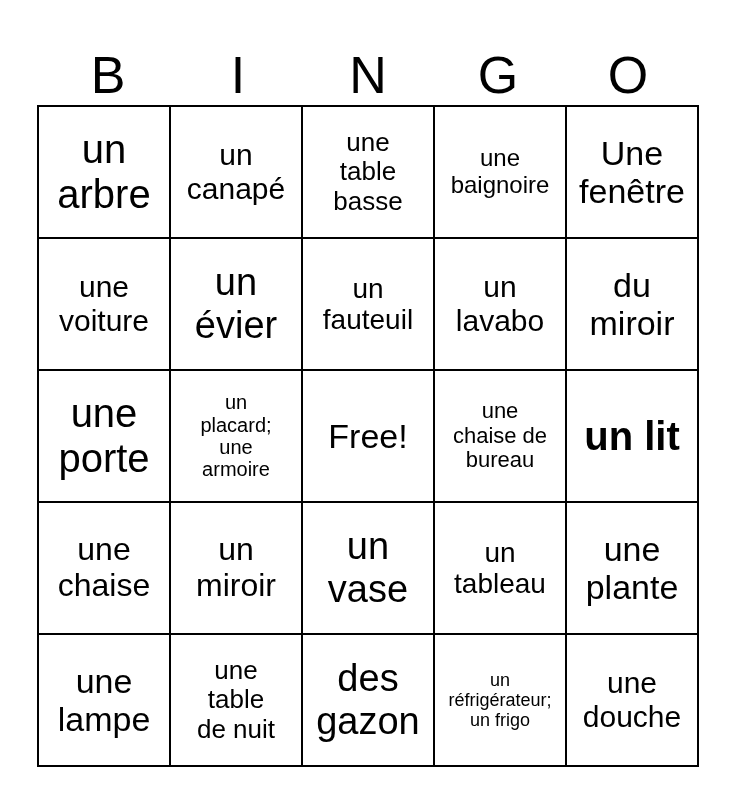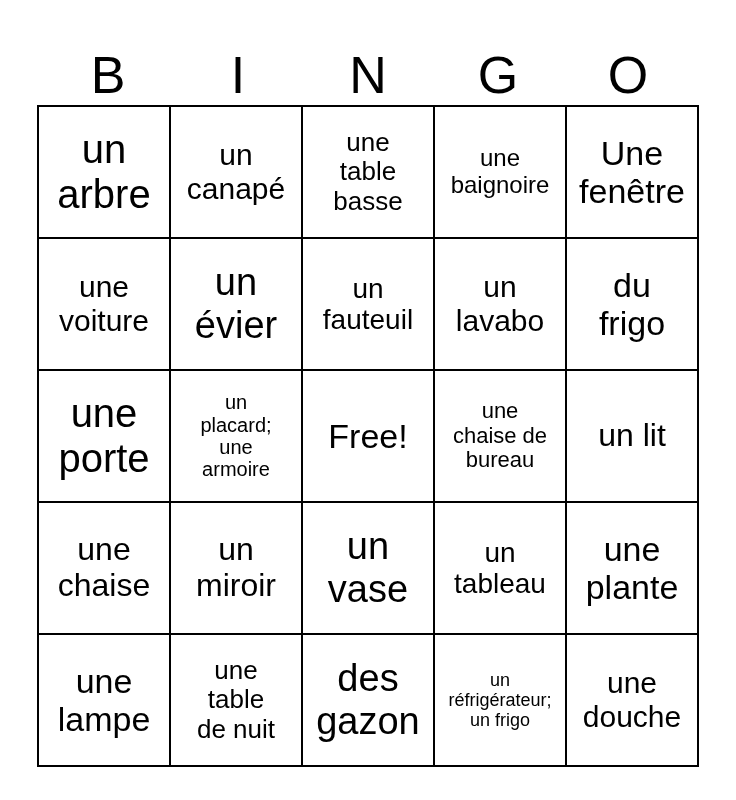--- a/index.html
+++ b/index.html
@@ -56,21 +56,21 @@
   .s20 { font-size: 20px; }
   .s22 { font-size: 22px; }
   .s24 { font-size: 24px; }
   .s26 { font-size: 26px; }
   .s28 { font-size: 28px; }
   .s30 { font-size: 30px; }
   .s32 { font-size: 32px; }
   .s34 { font-size: 34px; }
   .s38 { font-size: 38px; }
   .s40 { font-size: 40px; }
-  .s44 { font-size: 32px; }
+  .s44 { font-size: 40px; font-weight: bold; }
 </style>
 </head>
 <body>
 
 <div class="page">
 
   <div class="title-row">
     <div class="title-letter">B</div>
     <div class="title-letter">I</div>
     <div class="title-letter">N</div>
@@ -115,21 +115,21 @@
         <td>
             <div class="cell-text s28">un
 fauteuil</div>
           </td>
         <td>
             <div class="cell-text s30">un
 lavabo</div>
           </td>
         <td>
             <div class="cell-text s34">du
-frigo</div>
+miroir</div>
           </td>
       </tr>
       <tr>
         <td>
             <div class="cell-text s40">une
 porte</div>
           </td>
         <td>
             <div class="cell-text s20">un
 placard;

